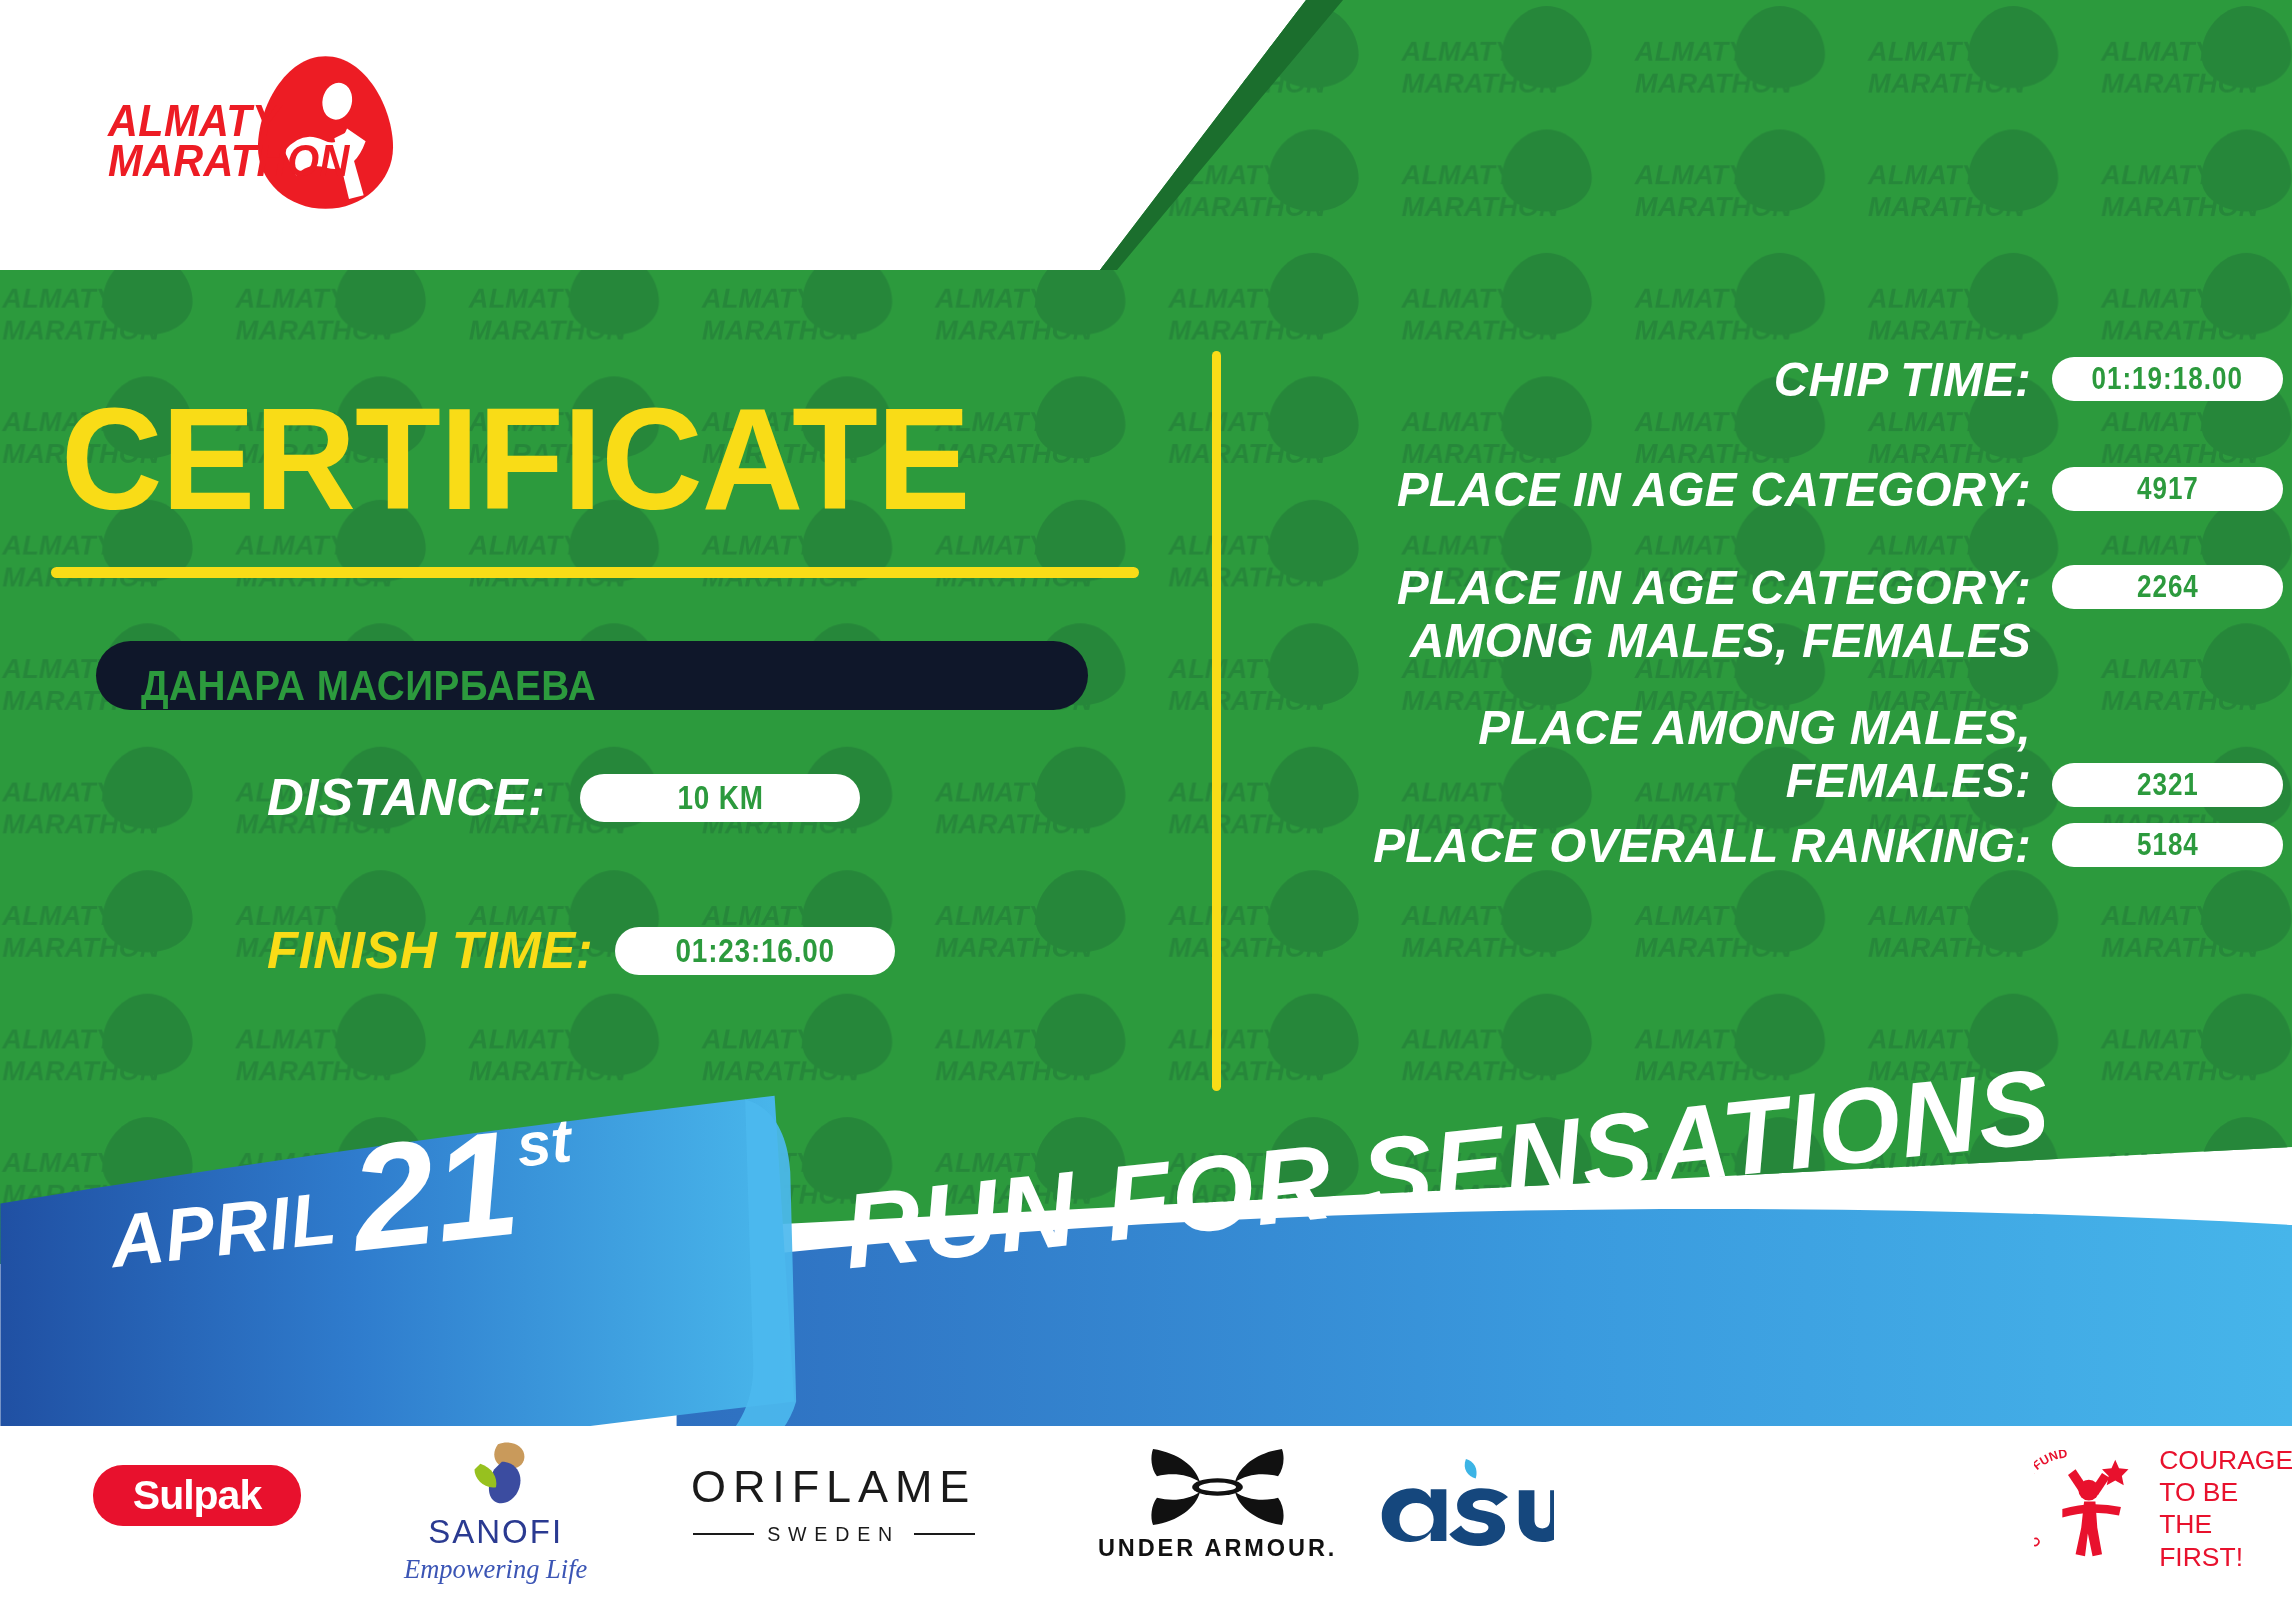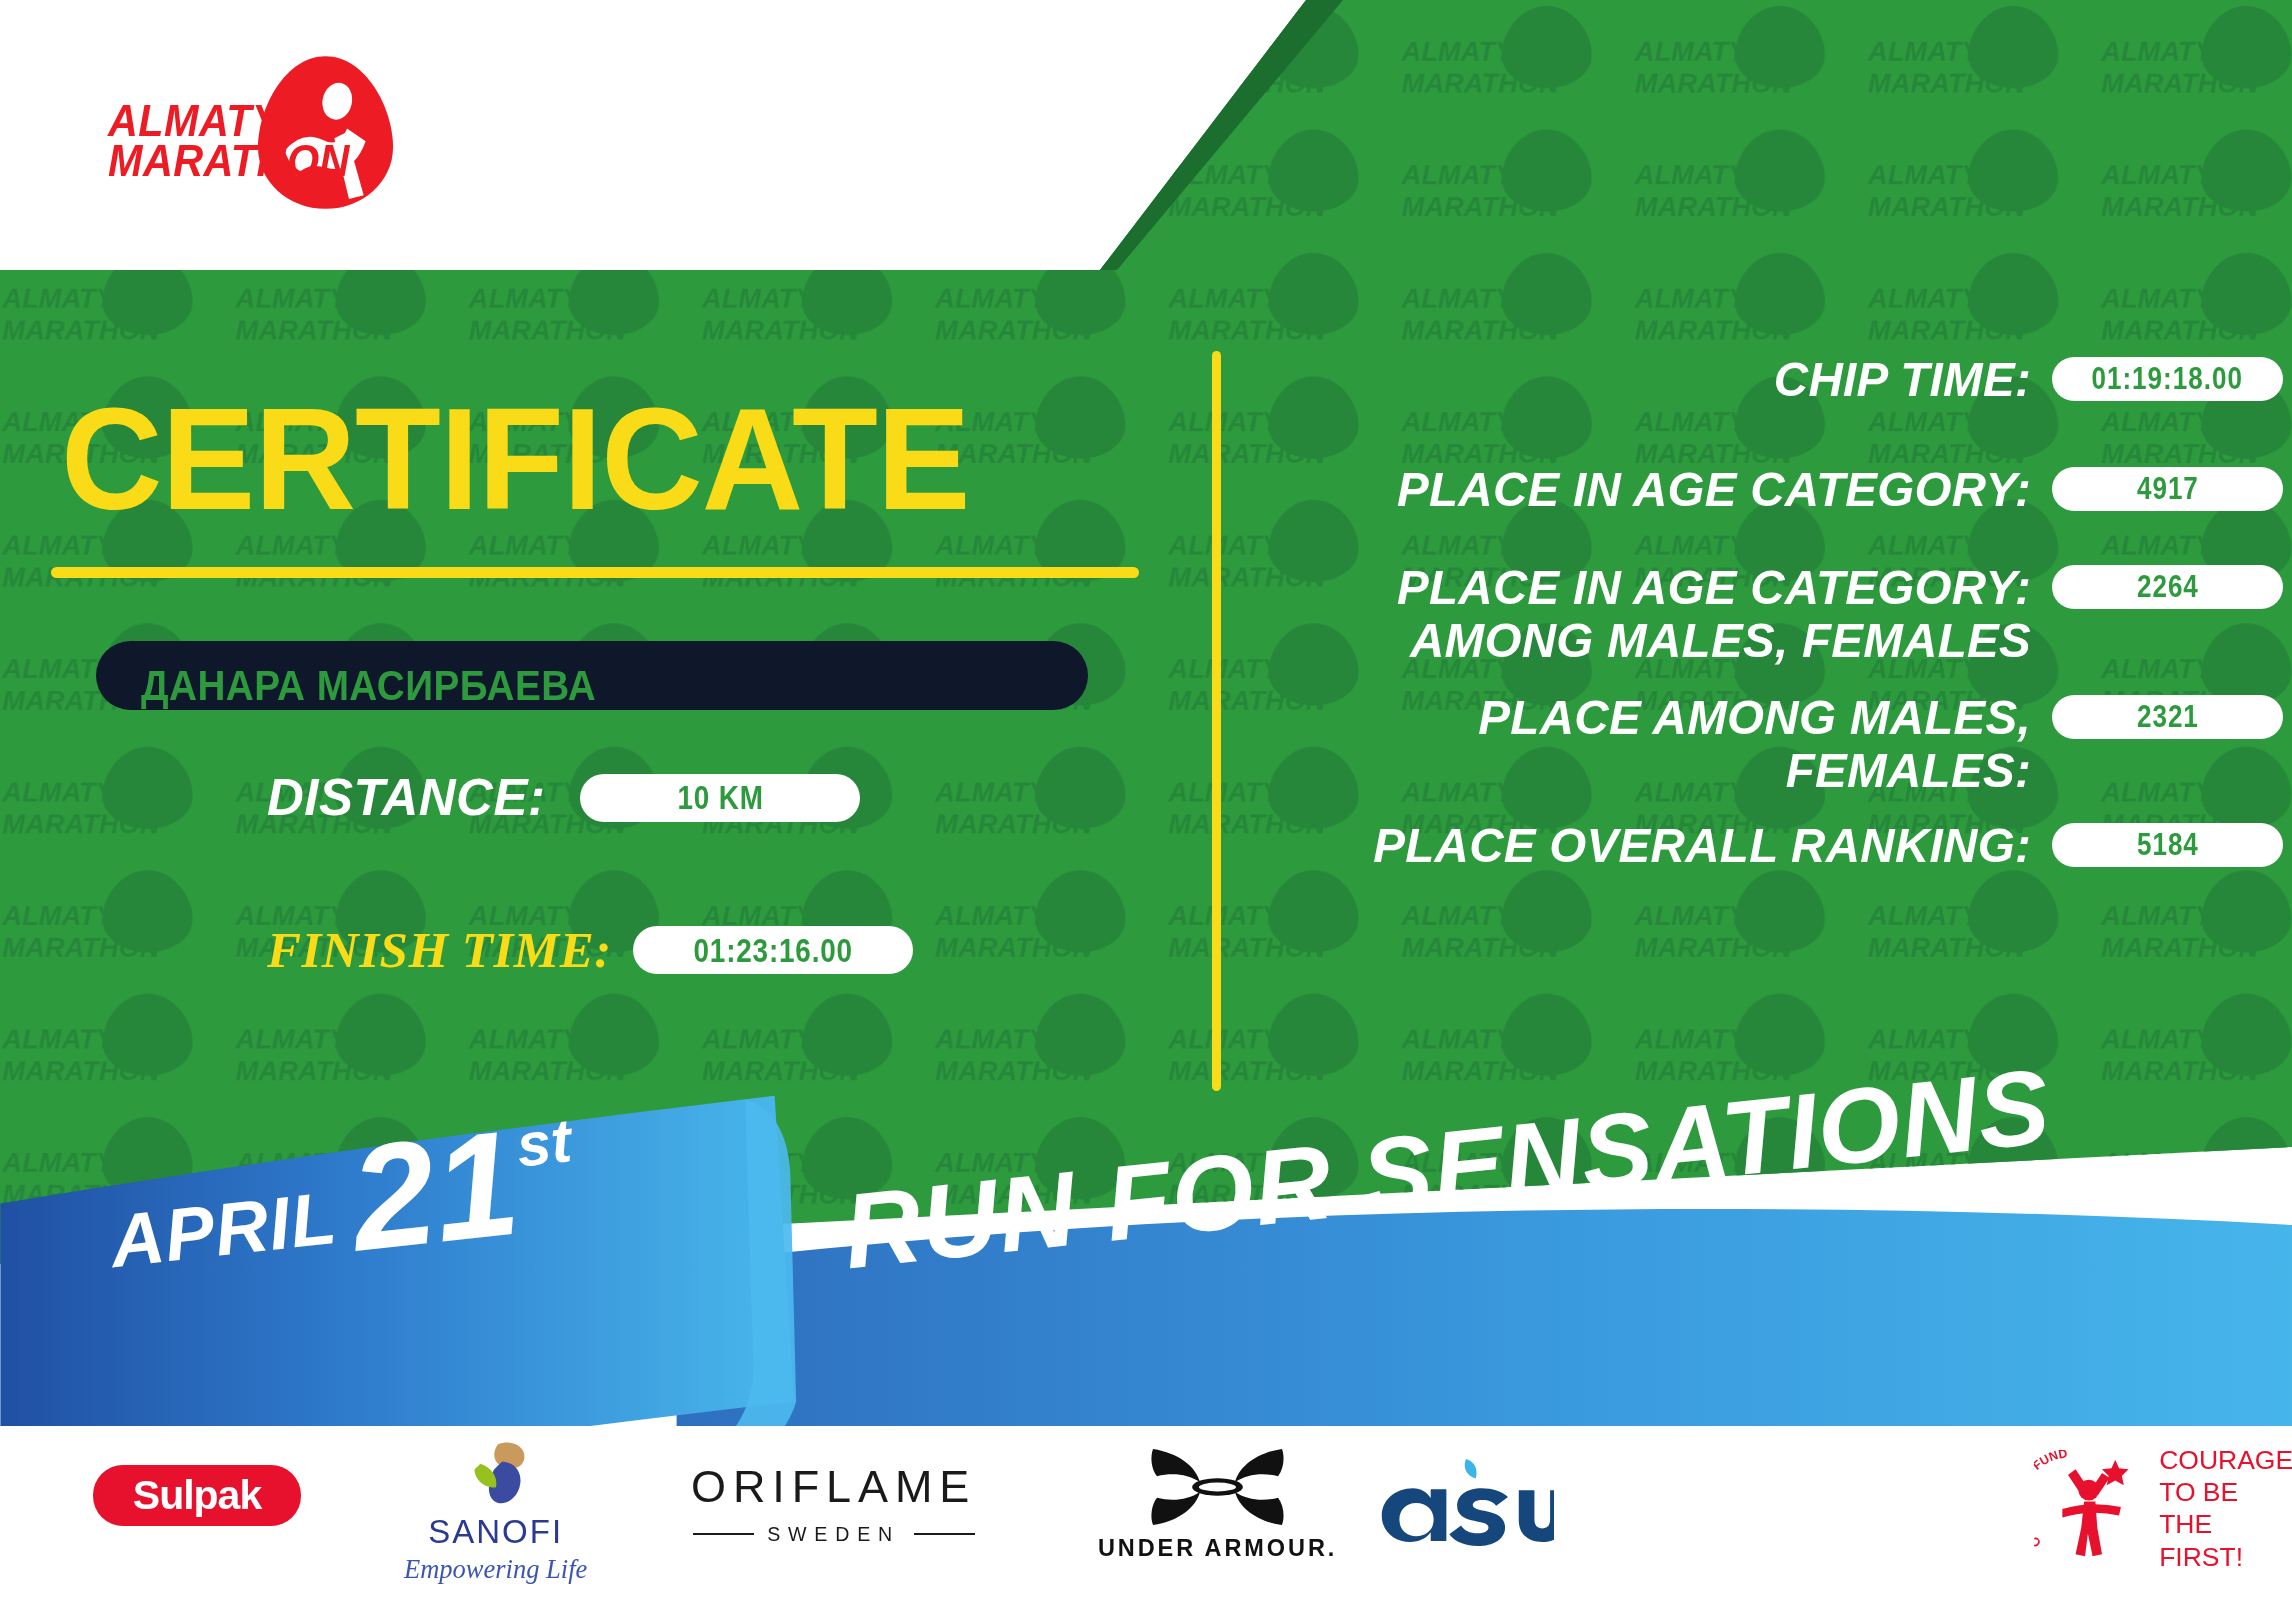--- a/index.html
+++ b/index.html
@@ -114,21 +114,21 @@
   }
 
   .kv-row { position: absolute; display: flex; align-items: center; }
   .kv-label {
     font-family: "Liberation Sans", sans-serif;
     font-weight: 700; font-style: italic;
     font-size: 51px; letter-spacing: 0.5px;
     white-space: nowrap;
   }
   .kv-label.white { color: #ffffff; }
-  .kv-label.yellow { color: #f9dc17; font-family: Liberation Serif, serif; }
+  .kv-label.yellow { color: #f9dc17; }
   .kv-pill {
     background: #ffffff; border-radius: 25.5px;
     height: 48px; min-width: 280px;
     display: flex; align-items: center; justify-content: center;
   }
   .kv-pill span {
     font-family: "Liberation Sans", sans-serif;
     font-weight: 700; font-size: 34px; color: #2c9a3d;
     transform: scaleX(0.82); transform-origin: center;
     letter-spacing: 1px;
@@ -172,21 +172,21 @@
   }
   .stat .pill span {
     font-family: "Liberation Sans", sans-serif;
     font-weight: 700; font-size: 31px; color: #2c9a3d;
     transform: scaleX(0.84); transform-origin: center;
     letter-spacing: 1.2px; white-space: nowrap;
   }
   #stat-0 { top: 0px; }
   #stat-1 { top: 110px; }
   #stat-2 { top: 208px; }
-  #stat-3 { top: 338px; }
+  #stat-3 { top: 348px; align-items: flex-end; }
   #stat-4 { top: 466px; }
   #stat-2 .lbl, #stat-3 .lbl { text-align: right; }
 
   
   .ribbon { position: absolute; left: 0; top: 1078px; width: 2293px; height: 392px; z-index: 8; }
 
   .rb-text-left {
     position: absolute; left: 116px; top: 1155px;
     z-index: 10;
     display: flex; align-items: flex-end;

